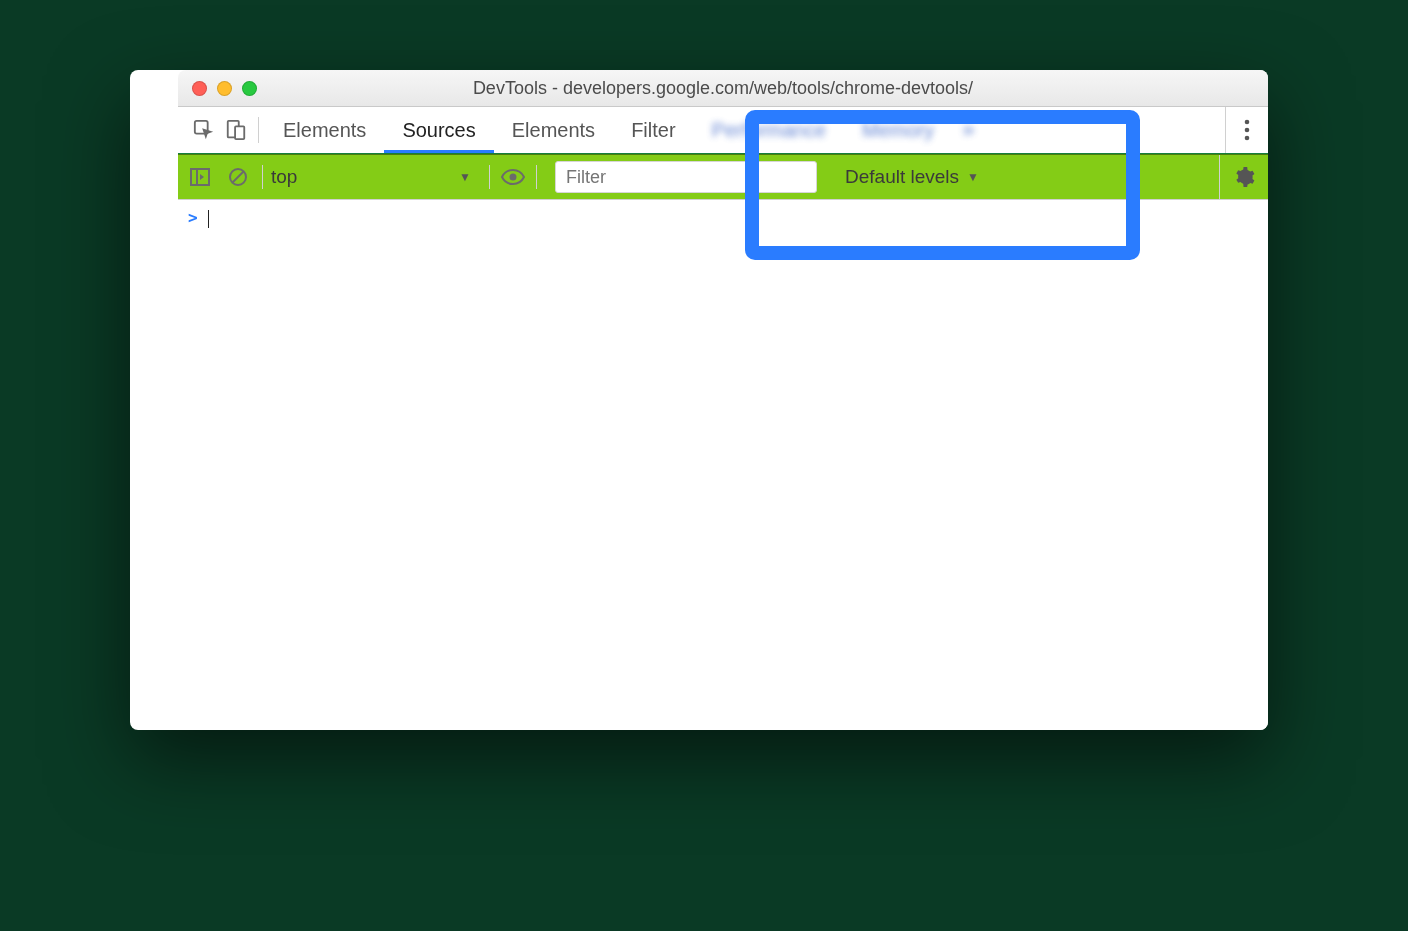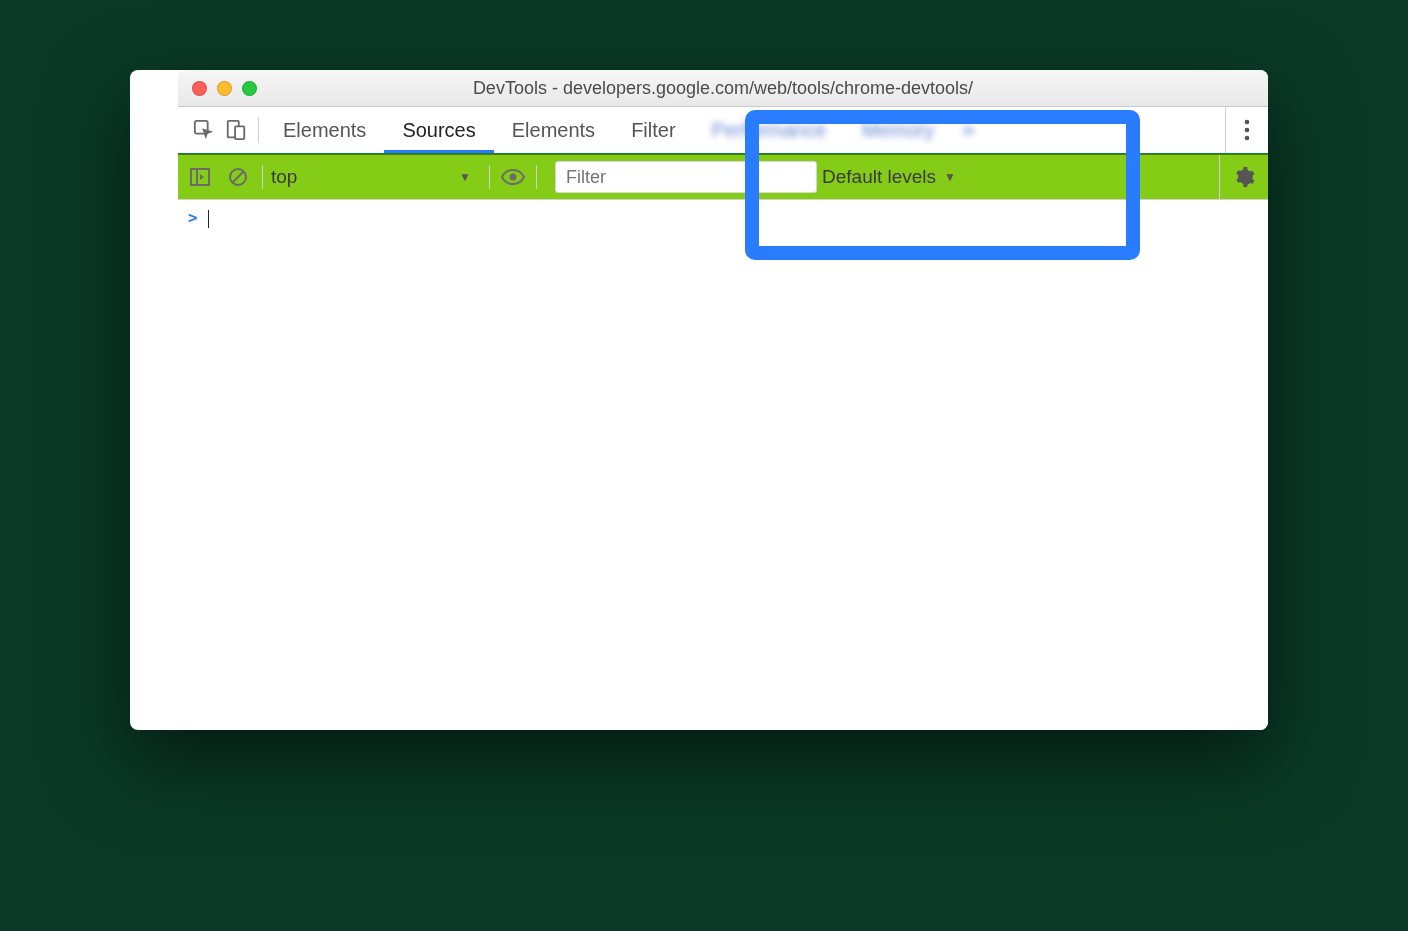--- a/index.html
+++ b/index.html
@@ -135,21 +135,21 @@
     padding: 0 10px;
     font-size: 18px;
     color:#8b8b8b;
     outline: none;
     font-family: inherit;
   }
   .levels {
     height: 30px;
     display:flex; align-items:center;
     font-size: 19px; color:#3a3a3a;
-    margin-left: 5px;
+    margin-left: 28px;
   }
   .levels .tri { margin-left: 8px; font-size:12px; color:#555;}
   .gear-side {
     margin-left:auto;
     height:100%;
     width:48px;
     border-left:1px solid #d0d0d0;
     display:flex; align-items:center; justify-content:center;
     color:#555;
   }

